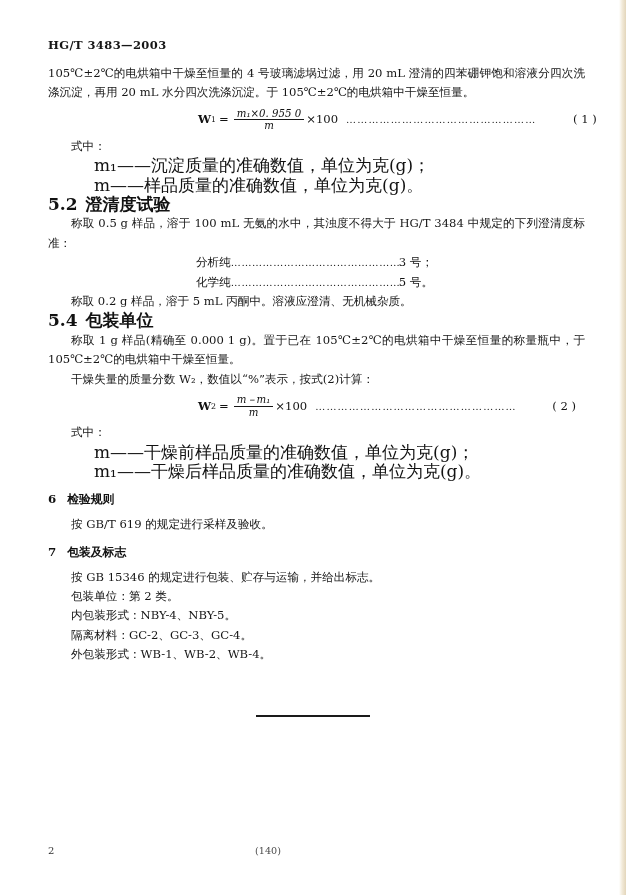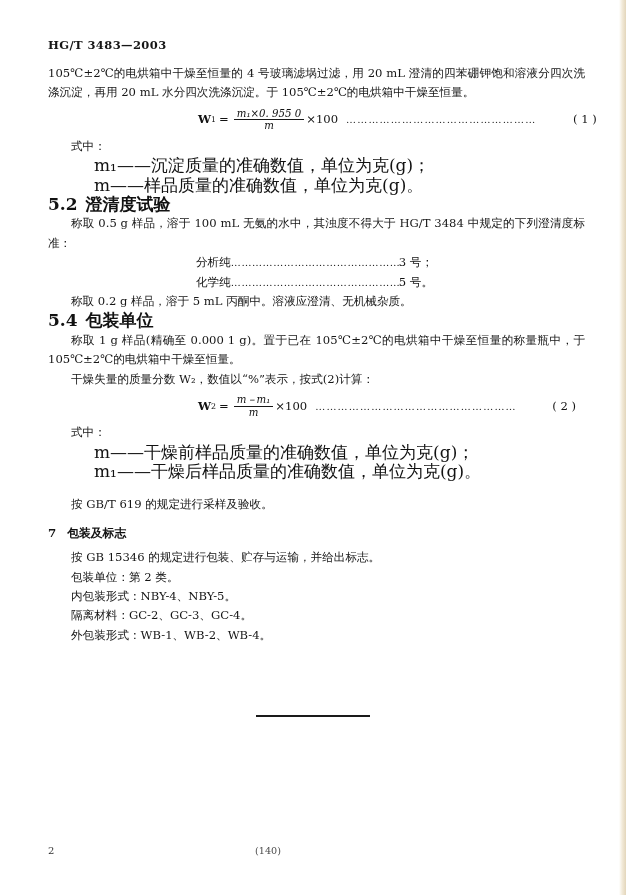--- a/index.html
+++ b/index.html
@@ -246,20 +246,23 @@
       </span>
       <span class="leader-dots leader-f2">………………………………………………</span>
       <span class="eqno">( 2 )</span>
     </div>
 
     <div class="ln indent1">式中：</div>
     <div class="defline">m——干燥前样品质量的准确数值，单位为克(g)；</div>
     <div class="defline">m₁——干燥后样品质量的准确数值，单位为克(g)。</div>
 
     <div class="gap-md"></div>
+    <div class="sec-head-big">
+      <span class="num">6</span><span>检验规则</span>
+    </div>
     <div class="gap-sm"></div>
     <p class="indent1">按 GB/T 619 的规定进行采样及验收。</p>
 
     <div class="gap-md"></div>
     <div class="sec-head-big">
       <span class="num">7</span><span>包装及标志</span>
     </div>
     <div class="gap-sm"></div>
     <p class="indent1">按 GB 15346 的规定进行包装、贮存与运输，并给出标志。</p>
     <p class="indent1">包装单位：第 2 类。</p>

